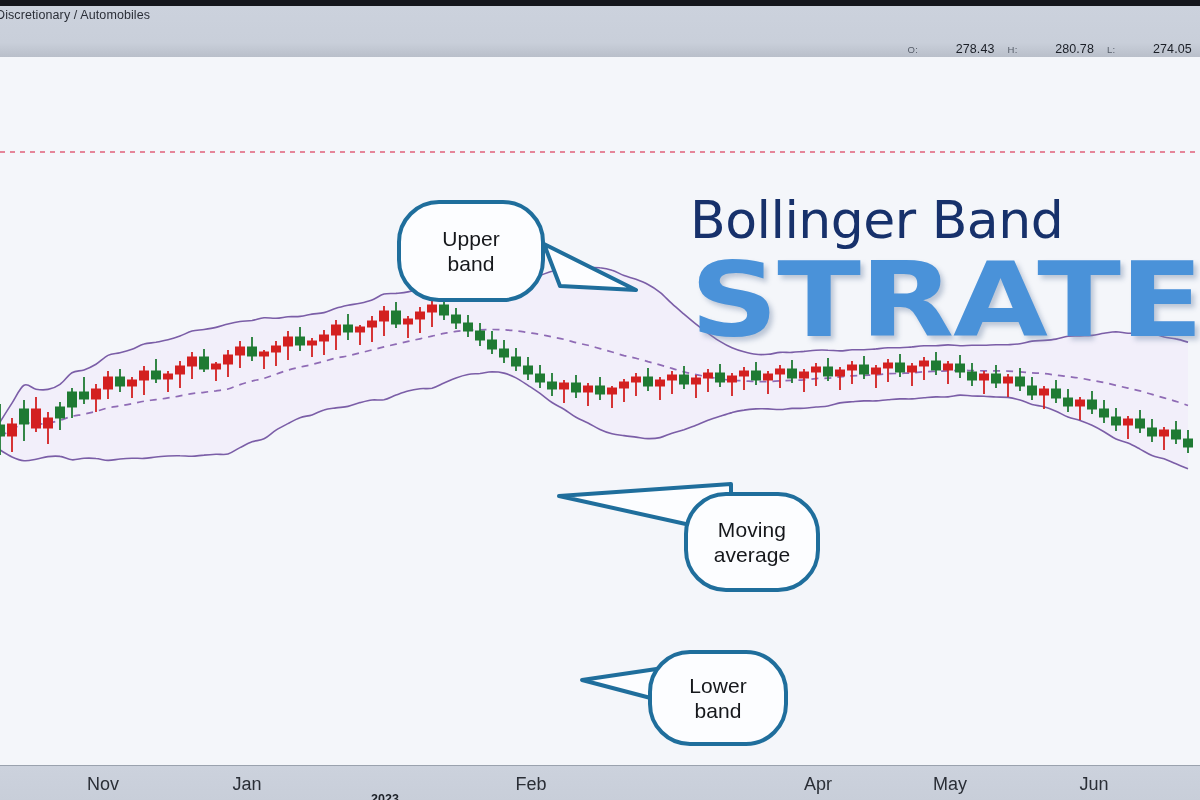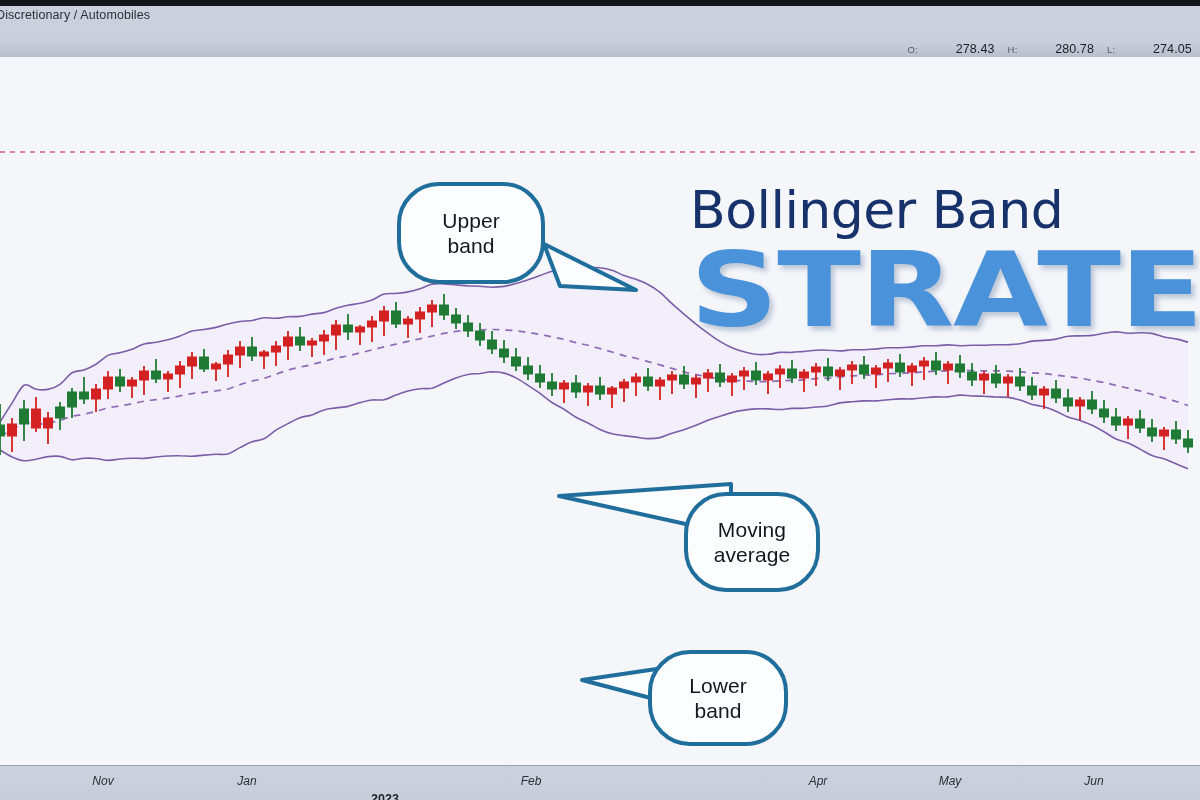--- a/index.html
+++ b/index.html
@@ -27,35 +27,35 @@
             letter-spacing:.2px;}
 
   
   .plot{position:absolute;left:0;top:57px;width:1200px;height:708px;background:#f4f6fa;overflow:hidden;}
   .plot svg{display:block;}
 
   
   .axis{position:absolute;left:0;top:765px;width:1200px;height:35px;
         background:linear-gradient(180deg,#ccd2dd 0%,#c8ced9 100%);
         border-top:1px solid #9aa2ae;}
-  .axis .tick{position:absolute;top:8px;font-size:12px;color:#2a2e36;
-              transform:translateX(-50%);white-space:nowrap;font-style:italic;}
+  .axis .tick{position:absolute;top:8px;font-size:18px;color:#2a2e36;
+              transform:translateX(-50%);white-space:nowrap;}
   .axis .year{position:absolute;top:26px;font-size:12.5px;color:#1d2128;font-weight:bold;
               transform:translateX(-50%);white-space:nowrap;}
 
   
   .logo{position:absolute;left:8px;top:18px;width:215px;height:100px;}
   .logo .mark{position:absolute;left:0;top:2px;}
   .logo .wordmark{position:absolute;left:92px;top:-4px;color:#0b0b0d;
                   font-family:"DejaVu Sans","Liberation Sans",sans-serif;
                   font-weight:bold;font-size:31px;line-height:33px;letter-spacing:-.6px;}
   .logo .tm{font-size:11px;vertical-align:super;letter-spacing:0;}
 
   
-  .headline{position:absolute;left:690px;top:182px;width:500px;}
+  .headline{position:absolute;left:690px;top:192px;width:500px;}
   .hl-1{font-family:"DejaVu Sans","Liberation Sans",sans-serif;
         font-size:52px;line-height:56px;color:#17316b;letter-spacing:-.5px;white-space:nowrap;}
   .hl-2{font-family:"DejaVu Sans","Liberation Sans",sans-serif;
         font-weight:bold;font-size:104px;line-height:96px;color:#4a92d9;
         letter-spacing:-1px;white-space:nowrap;margin-top:4px;
         transform:scaleX(1.18);transform-origin:left center;
         text-shadow:3px 4px 5px rgba(120,140,170,.45);}
 
   
   .callout{position:absolute;background:#fcfdff;border:4px solid #1f6e9c;border-radius:42px;
@@ -323,21 +323,21 @@
   </svg>
 
   <svg class="tail" style="left:555px;top:478px;" width="180" height="70" viewBox="0 0 180 70">
     <path d="M176 6 L4 18 L176 56 Z" fill="#fcfdff" stroke="#1f6e9c" stroke-width="4" stroke-linejoin="round"></path>
   </svg>
 
   <svg class="tail" style="left:578px;top:656px;" width="130" height="66" viewBox="0 0 130 66">
     <path d="M126 6 L4 24 L126 56 Z" fill="#fcfdff" stroke="#1f6e9c" stroke-width="4" stroke-linejoin="round"></path>
   </svg>
 
-  <div class="callout" id="co-upper" style="left:397px;top:182px;width:140px;height:94px;">
+  <div class="callout" id="co-upper" style="left:397px;top:200px;width:140px;height:94px;">
     <div>
       <div>Upper</div>
       <div>band</div>
     </div>
   </div>
 
   <div class="callout" id="co-ma" style="left:684px;top:492px;width:128px;height:92px;">
     <div>
       <div>Moving</div>
       <div>average</div>

